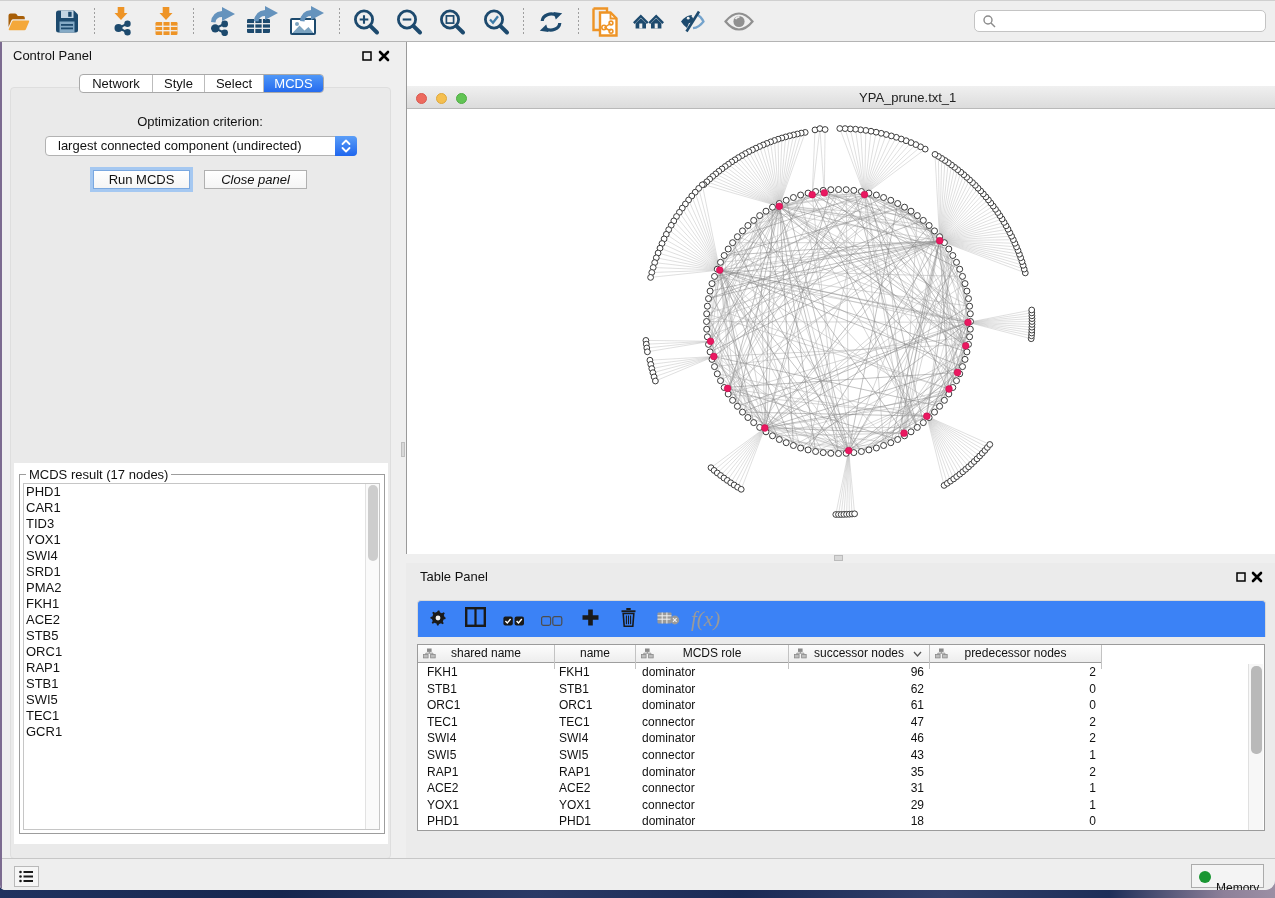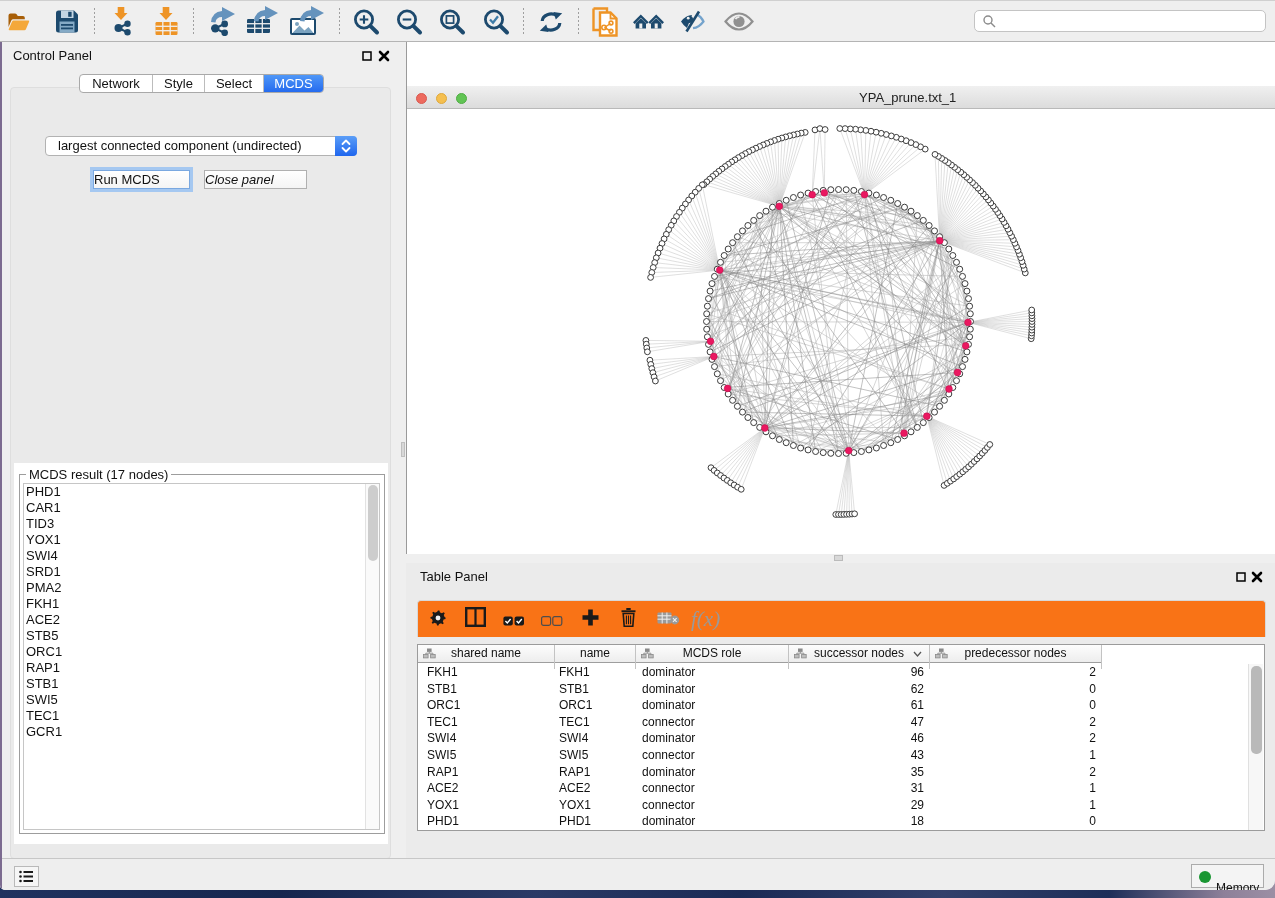--- a/index.html
+++ b/index.html
@@ -32,21 +32,21 @@
 .tab.sel { background:linear-gradient(#4f97f7,#256bef); color:#ffffff; border-right:none; }
 #optlabel { left:0px; top:114px; width:400px; text-align:center; font-size:13px; color:#111; }
 #dropdown { left:45px; top:136px; width:312px; height:20px; background:#ffffff;
   border:1px solid #b2b2b2; border-radius:4px; font-size:13px; color:#111;
   line-height:18px; padding-left:12px; }
 #ddbtn { position:absolute; right:-1px; top:-1px; width:22px; height:20px;
   background:linear-gradient(#5b9ef8,#1f66ee); border-radius:0 4px 4px 0; }
 #ddbtn svg { position:absolute; left:5px; top:3px; }
 .btn { position:absolute; height:19px; background:linear-gradient(#ffffff,#f4f4f4);
   border:1px solid #b0b0b0; border-radius:0; font-size:13px; color:#111;
-  text-align:left; line-height:17px; }
+  text-align:center; line-height:17px; }
 #runbtn { left:93px; top:170px; width:97px; box-shadow:0 0 0 3px #a5c8f1; border-color:#7aa8e0;}
 #closebtn { left:204px; top:170px; width:103px;font-style:italic; }
 
 #mcdswhite { left:14px; top:463px; width:374px; height:381px; background:#ffffff; }
 #mcdsfs { left:19px; top:474px; width:366px; height:360px; border:1px solid #9d9d9d; }
 #mcdsleg { left:26px; top:467px; background:#ffffff; padding:0 3px; font-size:13px; color:#111; }
 #mcdslist { left:23px; top:483px; width:357px; height:347px; background:#ffffff;
   border:1px solid #c6c6c6; font-size:13px; color:#111; }
 .mrow { height:16px; line-height:16px; padding-left:2px; }
 #mcdssb { position:absolute; right:0; top:0; width:14px; height:100%;
@@ -70,21 +70,21 @@
   background:linear-gradient(#f0f0f0,#dcdcdc); border-bottom:1px solid #b9b9b9;margin-top:44px; }
 #nettitle .t { position:absolute; left:452px; top:4px; font-size:13px; color:#222; }
 .light { position:absolute; top:7px; width:11px; height:11px; border-radius:50%; }
 #netbottom { left:406px; top:554px; width:869px; height:9px; background:#efefef; }
 #netgrip { left:834px; top:555px; width:9px; height:6px; background:#d8d8d8; border:1px solid #bbbbbb; }
 #vsplit { left:400px; top:42px; width:6px; height:816px; background:#efefef; }
 #vgrip { left:401px; top:442px; width:4px; height:15px; background:#d8d8d8; border:1px solid #bfbfbf; }
 
 #tpanel { left:406px; top:563px; width:869px; height:295px; background:#ebebeb; }
 #tptitle { left:14px; top:6px; font-size:13px; color:#111; }
-#tptools { left:11px; top:37px; width:849px; height:37px; background:#f97316;
+#tptools { left:11px; top:37px; width:849px; height:37px; background:#3b82f6;
   border:1px solid #d8d8d8; border-radius:4px 4px 0 0; border-bottom:none; }
 .tpi { position:absolute; }
 #ttable { left:11px; top:81px; width:848px; height:187px; background:#ffffff;
   border:1px solid #9b9b9b; font-size:12px; }
 #thead { position:absolute; left:0; top:0; width:684px; height:18px; display:flex;
   background:linear-gradient(#fdfdfd,#ededed); border-bottom:1px solid #9e9e9e; }
 .th { position:relative; height:24px; border-right:1px solid #c3c3c3; color:#111;
   text-align:center; line-height:17px; }
 .treei { position:absolute; left:5px; top:3px; }
 #tbody { position:absolute; left:0; top:19px; width:846px; }
@@ -266,20 +266,21 @@
     </svg>
   <svg class="wicon" style="left:378px;top:50px" width="12" height="12" viewBox="0 0 12 12">
       <path d="M2 2 L10 10 M10 2 L2 10" stroke="#000" stroke-width="2.6" stroke-linecap="round"></path>
     </svg>
   <div id="tabs" class="abs">
     <div class="tab" style="width:73px">Network</div>
     <div class="tab" style="width:52px">Style</div>
     <div class="tab" style="width:59px">Select</div>
     <div class="tab sel" style="width:59px">MCDS</div>
   </div>
+  <div id="optlabel" class="abs">Optimization criterion:</div>
   <div id="dropdown" class="abs">largest connected component (undirected)
     <div id="ddbtn">
         <svg width="12" height="14" viewBox="0 0 12 14">
           <path d="M2.5 5 L6 1.5 L9.5 5" fill="none" stroke="#fff" stroke-width="1.8" stroke-linecap="round" stroke-linejoin="round"></path>
           <path d="M2.5 9 L6 12.5 L9.5 9" fill="none" stroke="#fff" stroke-width="1.8" stroke-linecap="round" stroke-linejoin="round"></path>
         </svg>
       </div>
   </div>
   <div id="runbtn" class="btn">Run MCDS</div>
   <div id="closebtn" class="btn">Close panel</div>

